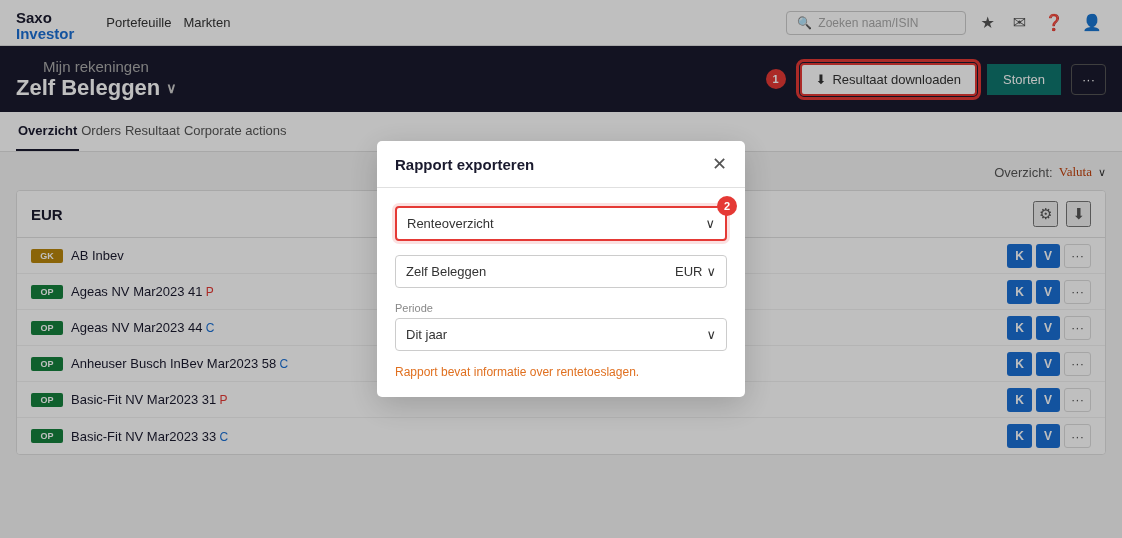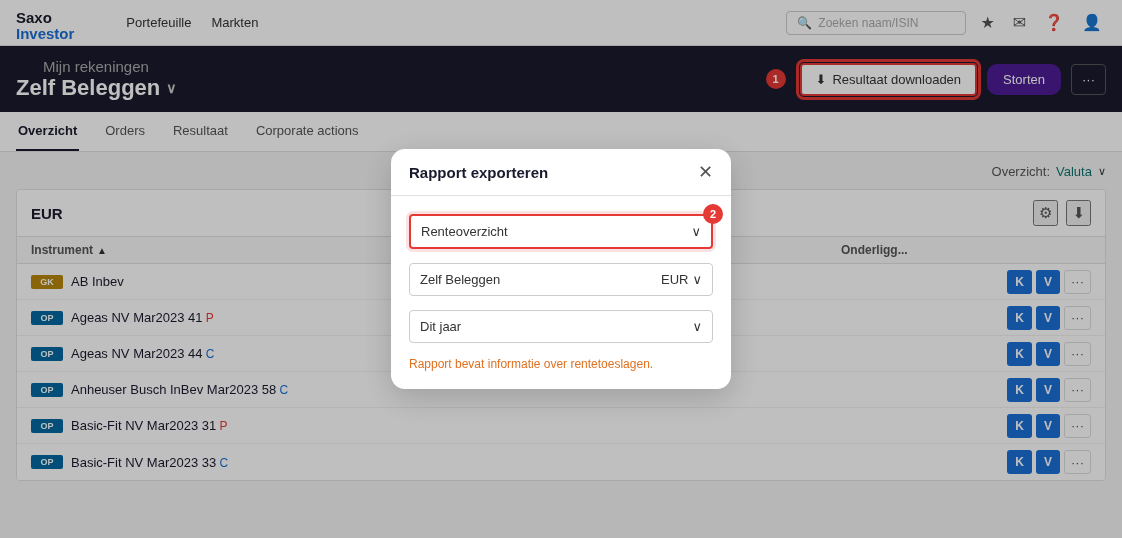--- a/index.html
+++ b/index.html
@@ -11,21 +11,21 @@
       border-bottom: 1px solid #e0e0e0;
       display: flex;
       align-items: center;
       padding: 0 16px;
       height: 46px;
       gap: 24px;
     }
     .logo-wrap { display: flex; flex-direction: column; line-height: 1.1; margin-right: 8px; }
     .logo-saxo { font-size: 15px; font-weight: 600; color: #1a1a2e; margin-top: 7px; }
     .logo-investor { font-size: 15px; font-weight: 700; color: #1a6fd4; }
-    .nav-links { display: flex; gap: 20px; flex: 1; margin-left: 20px; }
+    .nav-links { display: flex; gap: 12px; flex: 1; }
     .nav-link { font-size: 13px; color: #333; text-decoration: none; cursor: pointer; font-weight: 500; }
     .nav-right { display: flex; align-items: center; gap: 10px; margin-left: auto; }
     .search-box {
       display: flex; align-items: center; gap: 6px;
       border: 1px solid #ccc; border-radius: 4px;
       padding: 4px 10px; background: #fff; width: 180px;
     }
     .search-icon-wrap { color: #888; font-size: 12px; }
     .search-input-fake { font-size: 12px; color: #aaa; }
     .nav-icon-btn { color: #555; font-size: 16px; cursor: pointer; padding: 4px; }
@@ -43,54 +43,53 @@
     .account-left .account-name { color: #fff; font-size: 22px; font-weight: 600; display: flex; align-items: center; gap: 6px; cursor: pointer; }
     .account-left .chevron { font-size: 14px; color: #ccc; }
     .account-right { display: flex; align-items: center; gap: 10px; }
     .btn-rapporten {
       display: flex; align-items: center; gap: 6px;
       background: #fff; color: #333; border: 2px solid #e53935; border-radius: 4px;
       padding: 7px 14px; font-size: 13px; font-weight: 500; cursor: pointer;
       outline: 3px solid #e53935; outline-offset: 1px;
     }
     .btn-storten {
-      background: #4c1d95; color: #fff; border: none; border-radius: 10px;
+      background: #0f766e; color: #fff; border: none; border-radius: 0;
       padding: 8px 16px; font-size: 13px; font-weight: 500; cursor: pointer;
     }
     .btn-more-account {
       background: transparent; color: #fff; border: 1px solid #555; border-radius: 4px;
       padding: 7px 10px; font-size: 13px; cursor: pointer;
     }
     .badge-circle {
       background: #e53935; color: #fff; border-radius: 50%;
       width: 20px; height: 20px; display: inline-flex; align-items: center; justify-content: center;
       font-size: 11px; font-weight: 700; margin-right: 4px;
     }
 
     
     .tabs-bar {
       background: #fff;
       border-bottom: 1px solid #e0e0e0;
       display: flex;
       align-items: center;
       padding: 0 16px;
       height: 40px;
-      gap: 24px;
     }
     .tab-item {
       font-size: 13px; color: #555; cursor: pointer;
       padding: 0 2px; height: 100%; display: flex; align-items: center;
       border-bottom: 2px solid transparent;
     }
     .tab-item.active { color: #1a1a2e; font-weight: 600; border-bottom: 2px solid #1a1a2e; }
 
     
     .content-area { background: #f5f5f5; padding: 12px 16px; }
     .groupering-row { display: flex; justify-content: flex-end; align-items: center; gap: 6px; margin-bottom: 10px; font-size: 13px; color: #555; }
-    .groupering-row .val { font-weight: 500; color: #0f766e; }
+    .groupering-row .val { font-weight: 500; color: #c2410c; font-family: Liberation Serif, serif; }
     .groupering-row .chev { color: #333; font-size: 11px; }
 
     
     .table-panel { background: #fff; border: 1px solid #e0e0e0; border-radius: 4px; overflow: hidden; }
     .table-panel-header {
       display: flex; justify-content: space-between; align-items: center;
       padding: 10px 14px; border-bottom: 1px solid #e0e0e0; background: #fff;
     }
     .panel-title { font-size: 15px; font-weight: 600; color: #1a1a2e; }
     .panel-icons { display: flex; gap: 8px; }
@@ -100,40 +99,40 @@
     .col-instrument { flex: 1; display: flex; align-items: center; gap: 4px; }
     .col-underlig { width: 140px; }
     .col-actions { width: 110px; display: flex; justify-content: flex-end; }
     .sort-arrow { font-size: 10px; color: #333; }
 
     .table-row { display: flex; align-items: center; padding: 0 14px; height: 36px; border-bottom: 1px solid #f0f0f0; background: #fff; }
     .table-row:last-child { border-bottom: none; }
     .instrument-cell { flex: 1; display: flex; align-items: center; gap: 8px; font-size: 13px; }
     .inst-badge { width: 32px; height: 14px; border-radius: 2px; display: flex; align-items: center; justify-content: center; font-size: 9px; font-weight: 700; color: #fff; }
     .badge-gold { background: #b8860b; }
-    .badge-orange { background: #0369a1; text-align: center; }
+    .badge-orange { background: #15803d; text-align: center; }
     .inst-name { font-size: 13px; color: #1a1a2e; }
     .inst-name .put-call { font-size: 12px; }
     .inst-name .put { color: #e53935; }
     .inst-name .call { color: #1a6fd4; }
     .underlig-cell { width: 140px; font-size: 12px; color: #888; overflow: hidden; }
     .row-actions { width: 110px; display: flex; justify-content: flex-end; gap: 4px; }
     .row-btn { border: none; border-radius: 3px; padding: 3px 8px; font-size: 12px; font-weight: 700; cursor: pointer; color: #fff; height: 24px; }
     .btn-k { background: #1a6fd4; }
     .btn-v { background: #1a6fd4; }
     .btn-dots { background: transparent; color: #555; border: 1px solid #ddd; border-radius: 3px; padding: 3px 6px; cursor: pointer; font-size: 13px; height: 24px; }
 
     
     .overlay {
       position: fixed; top: 0; left: 0; width: 100%; height: 100%;
       background: rgba(0,0,0,0.25); display: flex; align-items: center; justify-content: center;
       z-index: 100;
     }
     .modal {
-      background: #fff; border-radius: 14px; width: 340px;
+      background: #fff; border-radius: 5px; width: 368px;
       box-shadow: 0 8px 32px rgba(0,0,0,0.18); overflow: hidden;
     }
     .modal-header {
       display: flex; justify-content: space-between; align-items: center;
       padding: 14px 18px; border-bottom: 1px solid #e0e0e0;
     }
     .modal-title { font-size: 15px; font-weight: 600; color: #1a1a2e; }
     .modal-close { background: transparent; border: none; font-size: 18px; cursor: pointer; color: #555; line-height: 1; }
     .modal-body { padding: 18px; }
     .field-group { margin-bottom: 14px; }
@@ -226,28 +225,20 @@
   </div>
 
   <div class="table-panel">
     <div class="table-panel-header">
       <span class="panel-title">EUR</span>
       <div class="panel-icons">
         <button class="panel-icon-btn">⚙</button>
         <button class="panel-icon-btn">⬇</button>
       </div>
     </div>
-    <div class="table-head">
-      <div class="col-instrument">
-        <span>Instrument</span>
-        <span class="sort-arrow">▲</span>
-      </div>
-      <div class="col-underlig">Onderligg...</div>
-      <div class="col-actions"></div>
-    </div>
 
     <div class="table-row">
       <div class="instrument-cell">
         <span class="inst-badge badge-gold">GK</span>
         <span class="inst-name">AB Inbev</span>
       </div>
       <div class="underlig-cell"></div>
       <div class="row-actions">
         <button class="row-btn btn-k">K</button>
         <button class="row-btn btn-v">V</button>
@@ -355,20 +346,21 @@
             <span class="rekening-name">Zelf Beleggen</span>
             <div class="rekening-currency">
               <span>EUR</span>
               <span>∨</span>
             </div>
           </div>
         </div>
       </div>
 
       <div class="field-group">
+        <div class="field-label">Periode</div>
         <div class="field-select-plain">
           <span>Dit jaar</span>
           <span>∨</span>
         </div>
       </div>
 
       <div class="info-text">Rapport bevat informatie over rentetoeslagen.</div>
     </div>
   </div>
 </div>

